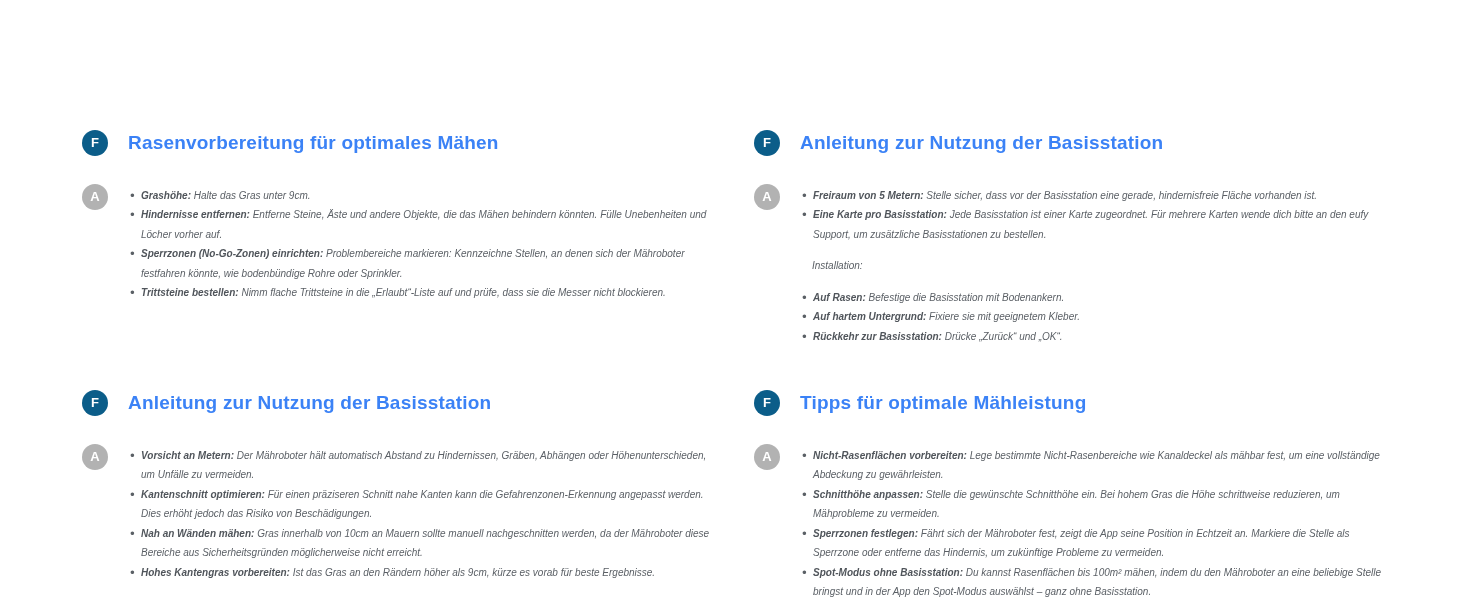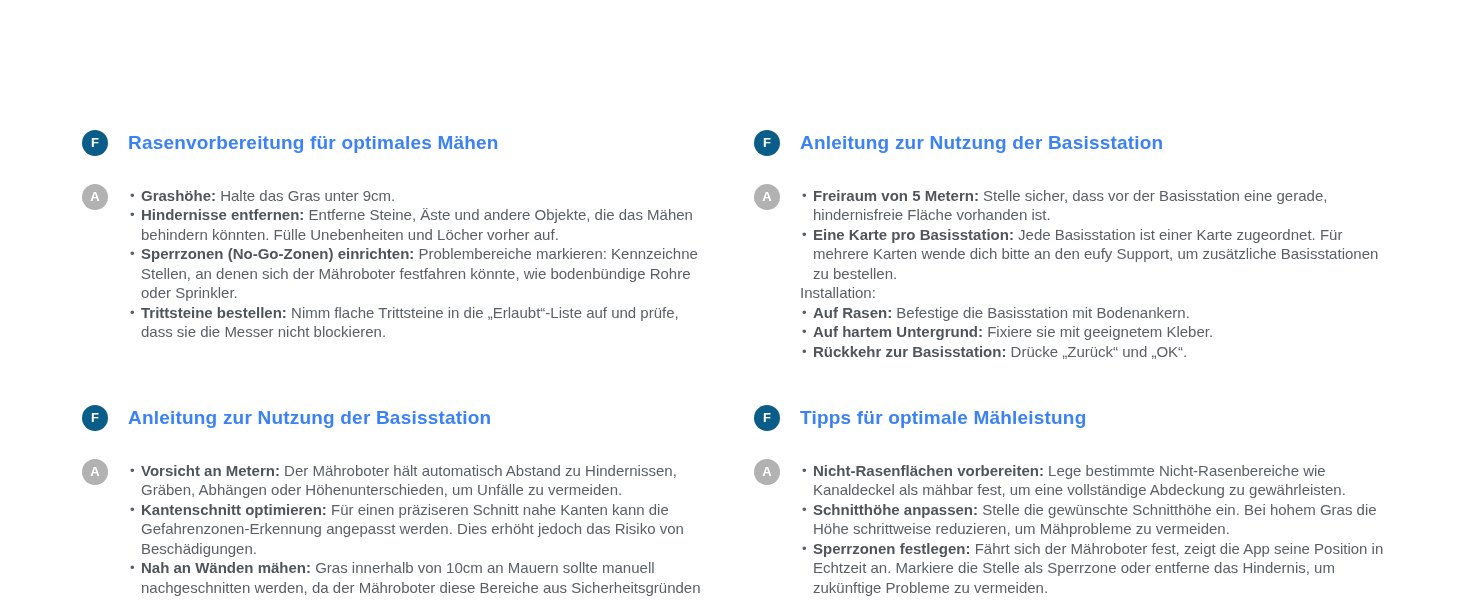--- a/index.html
+++ b/index.html
@@ -55,24 +55,25 @@
   .section-title {
     font-size: 19px;
     font-weight: 700;
     color: #3b82f6;
     letter-spacing: 0.2px;
     line-height: 26px;
     white-space: nowrap;
   }
   .section-body {
     flex: 1 1 auto;
-    font-size: 15px;
+    font-size: 10px;
     line-height: 19.5px;
     color: #5b6066;
     padding-top: 2px;
+    font-style: italic;
   }
   ul.bullets {
     margin: 0;
     padding: 0 0 0 13px;
     list-style: none;
   }
   ul.bullets li {
     position: relative;
   }
   ul.bullets li::before {
@@ -81,21 +82,21 @@
     left: -11px;
     top: 0;
     color: #5b6066;
     font-size: 13px;
   }
   .bullet-label {
     font-weight: 700;
     color: #50555b;
   }
   .plain-line {
-    margin: 0;
+    margin: 12px;
     padding: 0;
   }
 </style>
 </head>
 <body>
 
 <div class="page">
   <div class="faq-grid">
   <section class="section">
     <div class="q-row">

